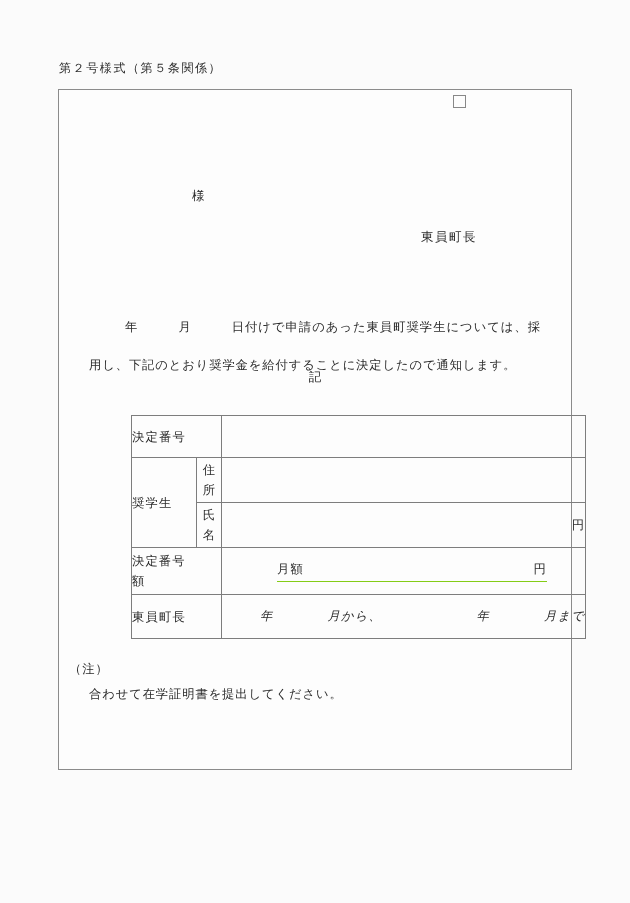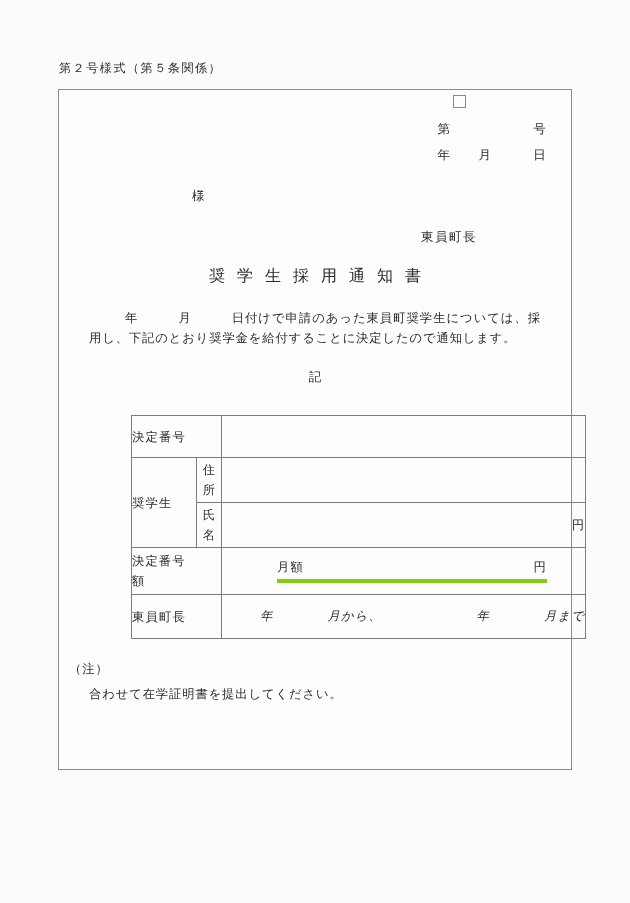--- a/index.html
+++ b/index.html
@@ -96,21 +96,21 @@
     white-space: nowrap;
   }
 
   
   .body-text {
     position: absolute;
     left: 30px;
     top: 218px;
     width: 452px;
     font-size: 12.3px;
-    line-height: 20px;
+    line-height: 38px;
     letter-spacing: 0.9px;
     text-align: justify;
   }
   .body-text .indent {
     display: inline-block;
     width: 36px;
   }
 
   
   .ki-mark {
@@ -172,21 +172,21 @@
     text-align: right;
     padding-right: 12px;
     letter-spacing: 1px;
   }
 
   .amount-inner {
     padding-left: 55px;
   }
   .amount-underline {
     display: inline-block;
-    border-bottom: 4px solid #84cc16;
+    border-bottom: 1px solid #84cc16;
     padding-bottom: 3px;
     white-space: pre;
     letter-spacing: 1.2px;
   }
 
   .period-inner {
     padding-left: 38px;
     white-space: pre;
     letter-spacing: 1.2px;
     font-style: italic;
@@ -214,30 +214,25 @@
 </style>
 </head>
 <body>
 
 <div class="form-no">第２号様式（第５条関係）</div>
 
 <div class="page-frame">
 
   <div class="seal-box"></div>
 
-  <div class="doc-meta">
-    <div class="meta-line">第　　　　　　号</div>
-    <div class="meta-line">年　　月　　　日</div>
-  </div>
 
   <div class="addressee">様</div>
 
   <div class="issuer">東員町長</div>
 
-  <div class="doc-title">奨学生採用通知書</div>
 
   <div class="body-text">
     <span class="indent"></span><span>年　　　月　　　日付けで申請のあった東員町奨学生については、採用し、</span><span>下記のとおり奨学金を給付することに決定したので通知します。</span>
   </div>
 
   <div class="ki-mark">記</div>
 
   <table class="detail-table">
     <colgroup>
       <col class="col-label">

